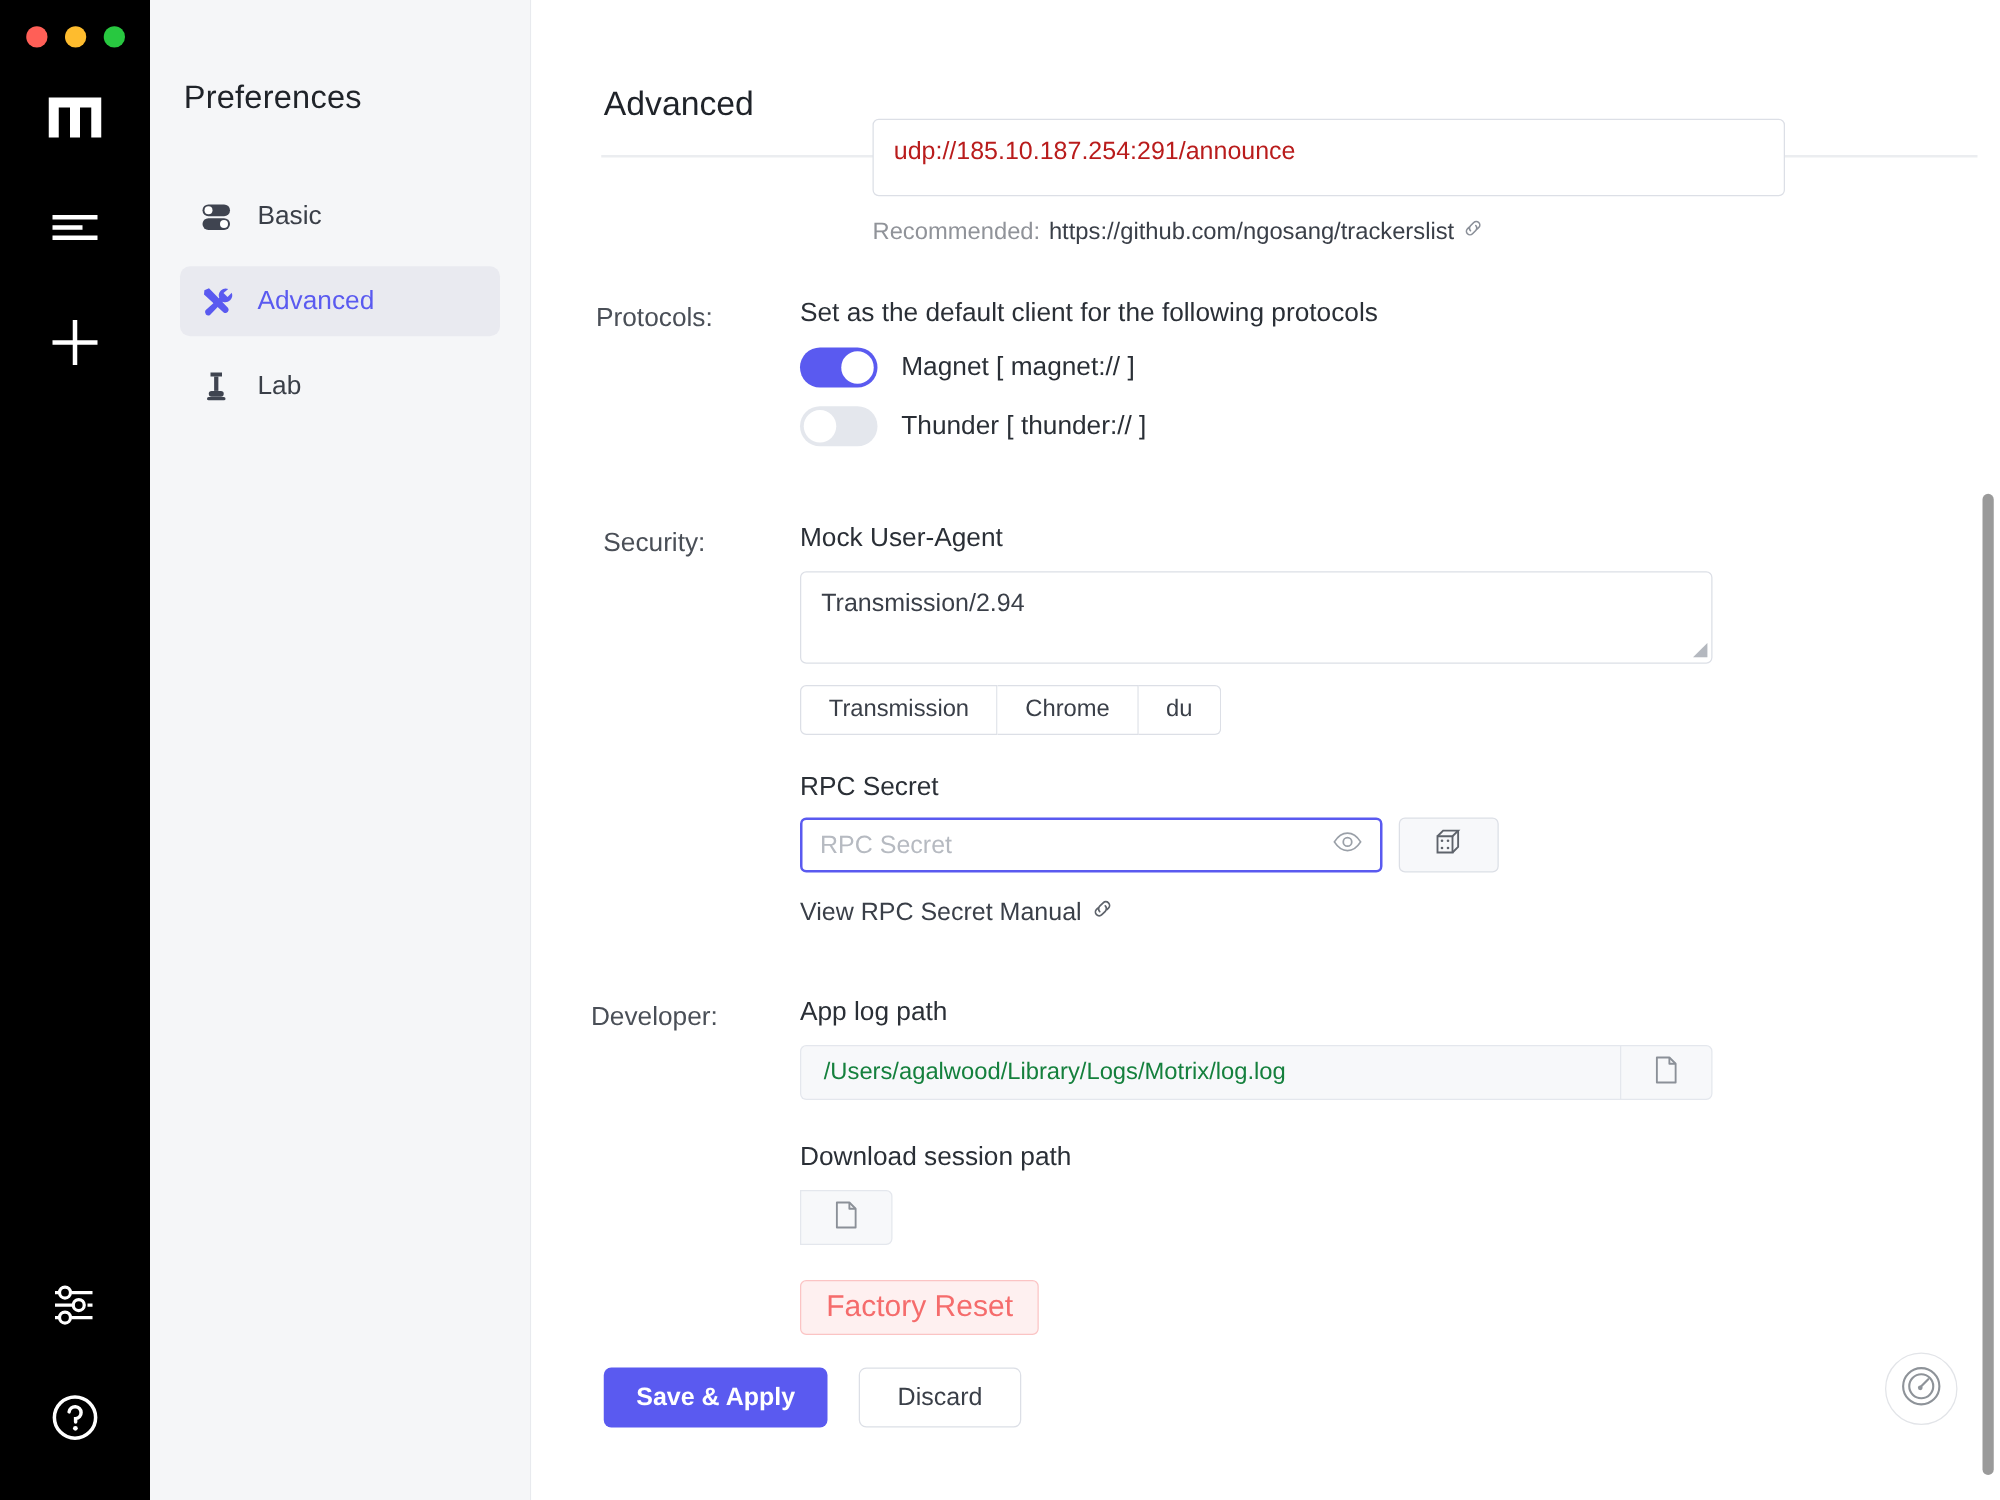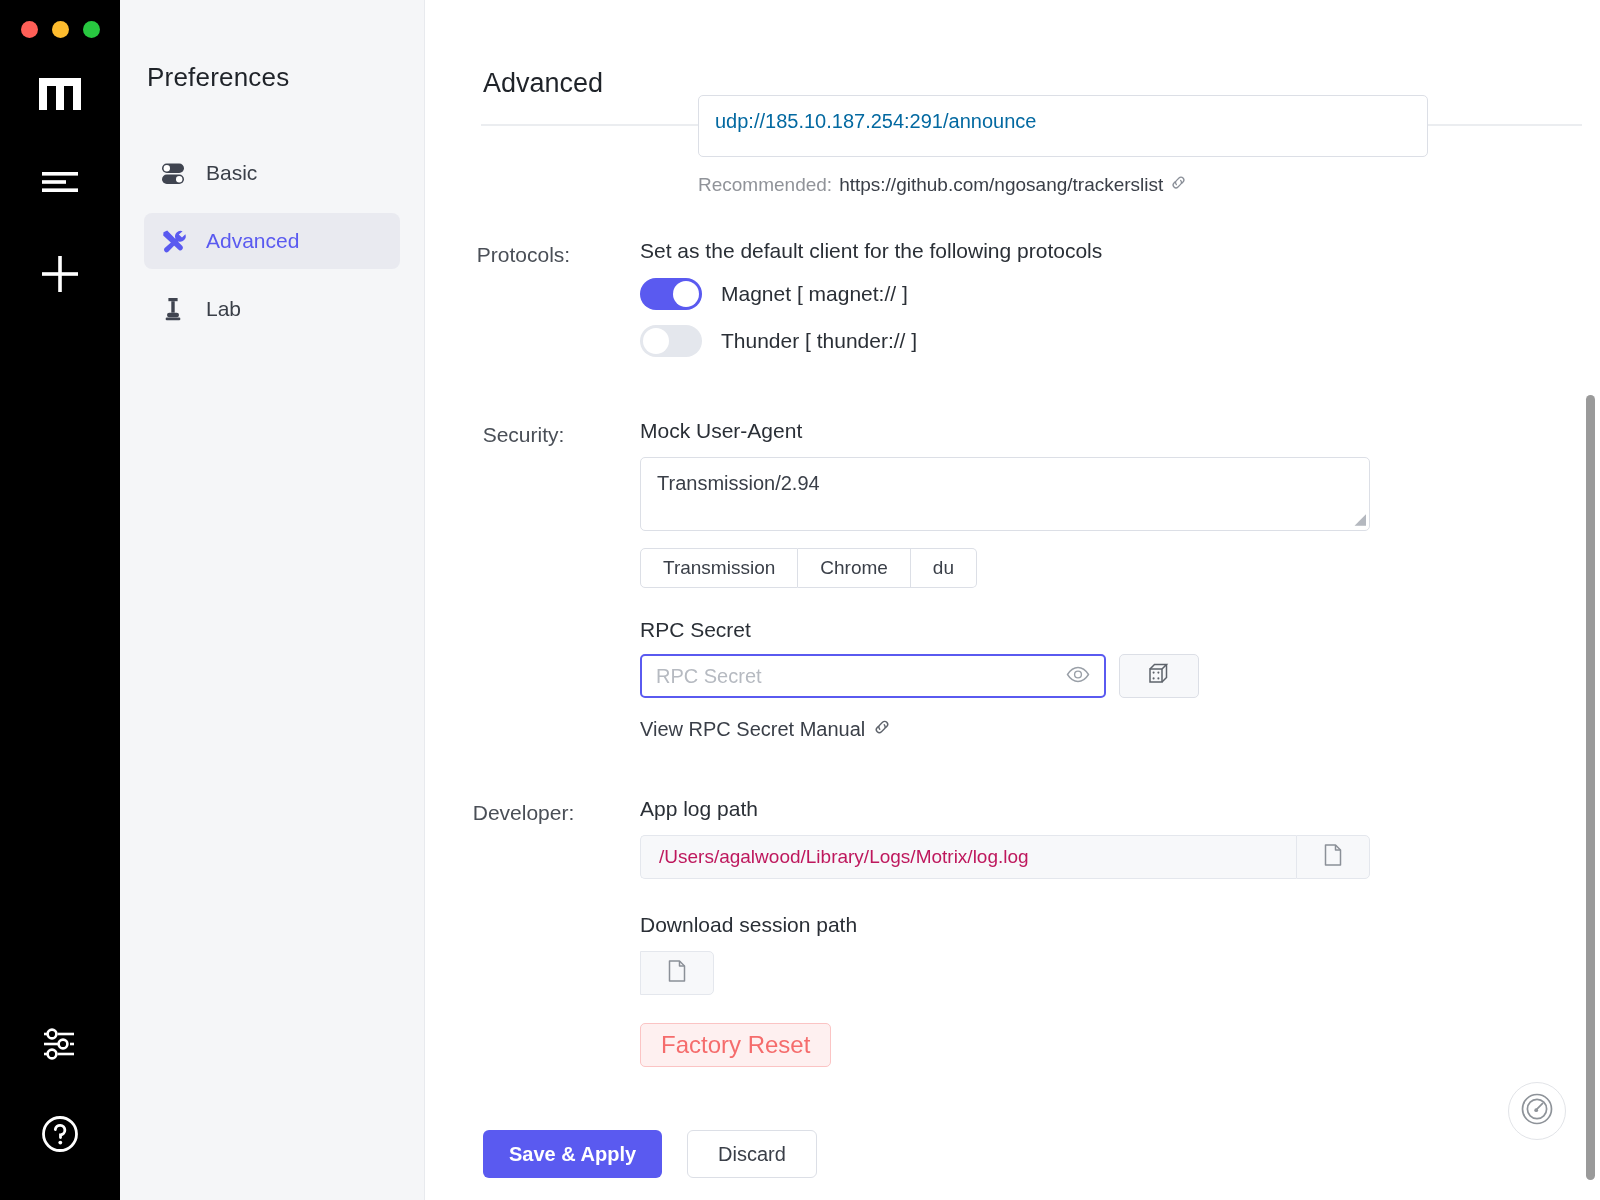--- a/index.html
+++ b/index.html
@@ -67,21 +67,21 @@
 
   .group-head { font-size: 21px; color: #2a2f36; margin-bottom: 14px; }
 
   
   .tracker-wrap { position: absolute; left: 273px; top: -31px; width: 730px; }
   .tracker-box {
     width: 730px; height: 62px; border: 1px solid #dcdfe6; border-radius: 5px;
     background: #fff; padding: 10px 16px; font-size: 20px; color: #3a3f48;
     overflow: hidden; line-height: 30px;
   }
-  .tracker-line2 { color: #0369a1; }
+  .tracker-line2 { color: #b91c1c; }
   .rec-line {
     position: absolute; left: 273px; top: 48px;
     font-size: 19px; color: #909399; display: flex; align-items: center; gap: 7px;
   }
   .rec-link { color: #3a3f48; }
 
   
   .toggle-row { display: flex; align-items: center; gap: 19px; margin-top: 15px; }
   .switch { width: 62px; height: 32px; border-radius: 16px; position: relative; flex: 0 0 62px; cursor: pointer; }
   .switch.on { background: #5a5af0; }
@@ -121,34 +121,34 @@
     margin-left: 13px; cursor: pointer;
   }
   .manual-line { display: flex; align-items: center; gap: 8px; margin-top: 20px; font-size: 20px; color: #3a3f48; cursor: pointer; }
 
   
   .path-row { display: flex; width: 730px; margin-bottom: 6px; }
   .path-input {
     flex: 1; height: 44px; border: 1px solid #e4e7ed; border-right: none;
     border-radius: 5px 0 0 5px; background: #f7f8fa;
     display: flex; align-items: center; padding: 0 18px;
-    font-size: 19px; color: #be185d; overflow: hidden; white-space: nowrap;
+    font-size: 19px; color: #15803d; overflow: hidden; white-space: nowrap;
   }
   .path-btn {
     width: 74px; height: 44px; border: 1px solid #e4e7ed; border-radius: 0 5px 5px 0;
     background: #f7f8fa; display: flex; align-items: center; justify-content: center; cursor: pointer;
   }
   .reset-btn {
     margin-top: 22px; height: 44px; padding: 0 20px; display: inline-flex; align-items: center;
     background: #fef0f0; border: 1px solid #fbc4c4; border-radius: 5px;
     font-size: 24px; color: #f56c6c; cursor: pointer;
   }
 
   
-  .footer { position: absolute; left: 58px; top: 1004px; display: flex; gap: 25px; }
+  .footer { position: absolute; left: 58px; top: 968px; display: flex; gap: 25px; }
   .btn-primary {
     height: 48px; padding: 0 26px; background: #5a5af0; color: #fff;
     border: none; border-radius: 6px; font-size: 20px; font-weight: bold;
     font-family: "Liberation Sans", sans-serif; cursor: pointer;
   }
   .btn-default {
     height: 48px; padding: 0 30px; background: #fff; color: #3a3f48;
     border: 1px solid #dcdfe6; border-radius: 6px; font-size: 20px;
     font-family: "Liberation Sans", sans-serif; cursor: pointer;
   }

